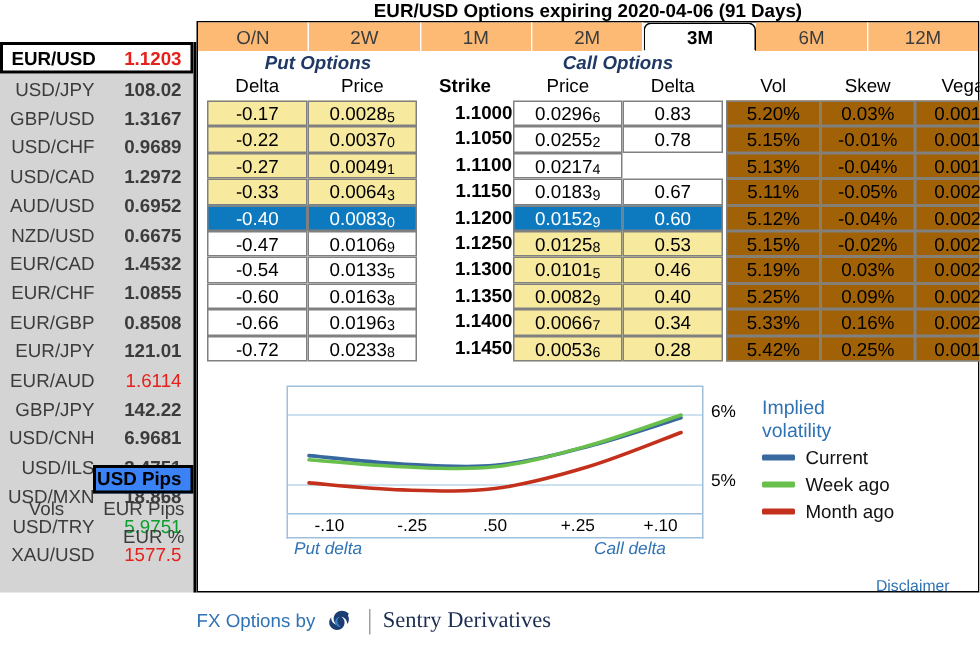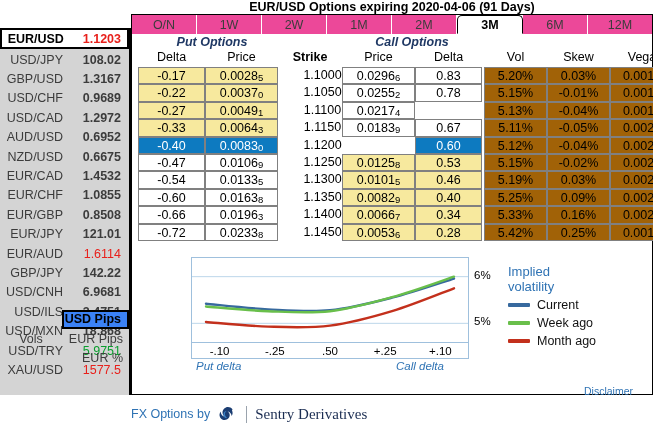--- a/index.html
+++ b/index.html
@@ -56,21 +56,21 @@
     text-align:center;font-size:12.5px;font-weight:bold;color:#000;
     line-height:14px;
   }
 
   
   #tabs{
     position:absolute;left:132px;top:15px;width:520px;height:19px;
     display:flex;
   }
   .tab{
-    flex:1;background:#ec4899;border-right:1px solid #fff;
+    flex:1;background:#fdba74;border-right:1px solid #fff;
     display:flex;align-items:center;justify-content:center;
     font-size:12.5px;color:#3c3c3c;box-sizing:border-box;
   }
   .tab:last-child{border-right:none;}
   .tab.active{
     background:#ffffff;color:#000;font-weight:bold;
     border:1px solid #000;border-bottom:1px solid #fff;
     border-radius:5px 5px 0 0;
   }
 
@@ -93,21 +93,21 @@
   .trow{height:17.4px;position:relative;}
   .cell{
     position:absolute;top:0;height:17.4px;line-height:17px;
     font-size:12.5px;text-align:center;color:#000;box-sizing:border-box;
   }
   .cell.box{border:1px solid #808080;}
   .cell.yel{background:#f7e99e;}
   .cell.wht{background:#ffffff;}
   .cell.sel{background:#0d7ac0;color:#fff;}
   .cell.blu{background:#a16207;}
-  .cell.strike{font-weight:normal;background:transparent;border:none;padding-left:25px;}
+  .cell.strike{font-weight:bold;background:transparent;border:none;padding-left:25px;}
   .sub{font-size:9.5px;vertical-align:baseline;position:relative;top:1px;}
 
   
   .c-pdelta{left:6px;width:67px;}
   .c-pprice{left:73px;width:73px;}
   .c-strike{left:146px;width:64px;}
   .c-cprice{left:210px;width:73px;}
   .c-cdelta{left:283px;width:67px;}
   .c-vol{left:352px;width:63px;}
   .c-skew{left:415px;width:63px;}
@@ -251,21 +251,20 @@
           <span class="vol-label"></span>
           <span class="vol-opt">EUR %</span>
         </div>
       </div>
   </div>
 
   <div id="panel"></div>
 
   <div id="tabs">
       <div class="tab">O/N</div>
-      <div class="tab">1W</div>
       <div class="tab">2W</div>
       <div class="tab">1M</div>
       <div class="tab">2M</div>
       <div class="tab active">3M</div>
       <div class="tab">6M</div>
       <div class="tab">12M</div>
     </div>
 
   <div id="grp">
     <div class="grp-lbl" id="grp-put">Put Options</div>
@@ -320,20 +319,21 @@
         <div class="cell c-cprice box wht">0.0183<span class="sub">9</span></div>
         <div class="cell c-cdelta box wht">0.67</div>
         <div class="cell c-vol box blu">5.11%</div>
         <div class="cell c-skew box blu">-0.05%</div>
         <div class="cell c-vega box blu">0.0020</div>
       </div>
       <div class="trow">
         <div class="cell c-pdelta box sel">-0.40</div>
         <div class="cell c-pprice box sel">0.0083<span class="sub">0</span></div>
         <div class="cell c-strike strike">1.1200</div>
+        <div class="cell c-cprice box sel">0.0152<span class="sub">9</span></div>
         <div class="cell c-cdelta box sel">0.60</div>
         <div class="cell c-vol box blu">5.12%</div>
         <div class="cell c-skew box blu">-0.04%</div>
         <div class="cell c-vega box blu">0.0022</div>
       </div>
       <div class="trow">
         <div class="cell c-pdelta box wht">-0.47</div>
         <div class="cell c-pprice box wht">0.0106<span class="sub">9</span></div>
         <div class="cell c-strike strike">1.1250</div>
         <div class="cell c-cprice box yel">0.0125<span class="sub">8</span></div>

